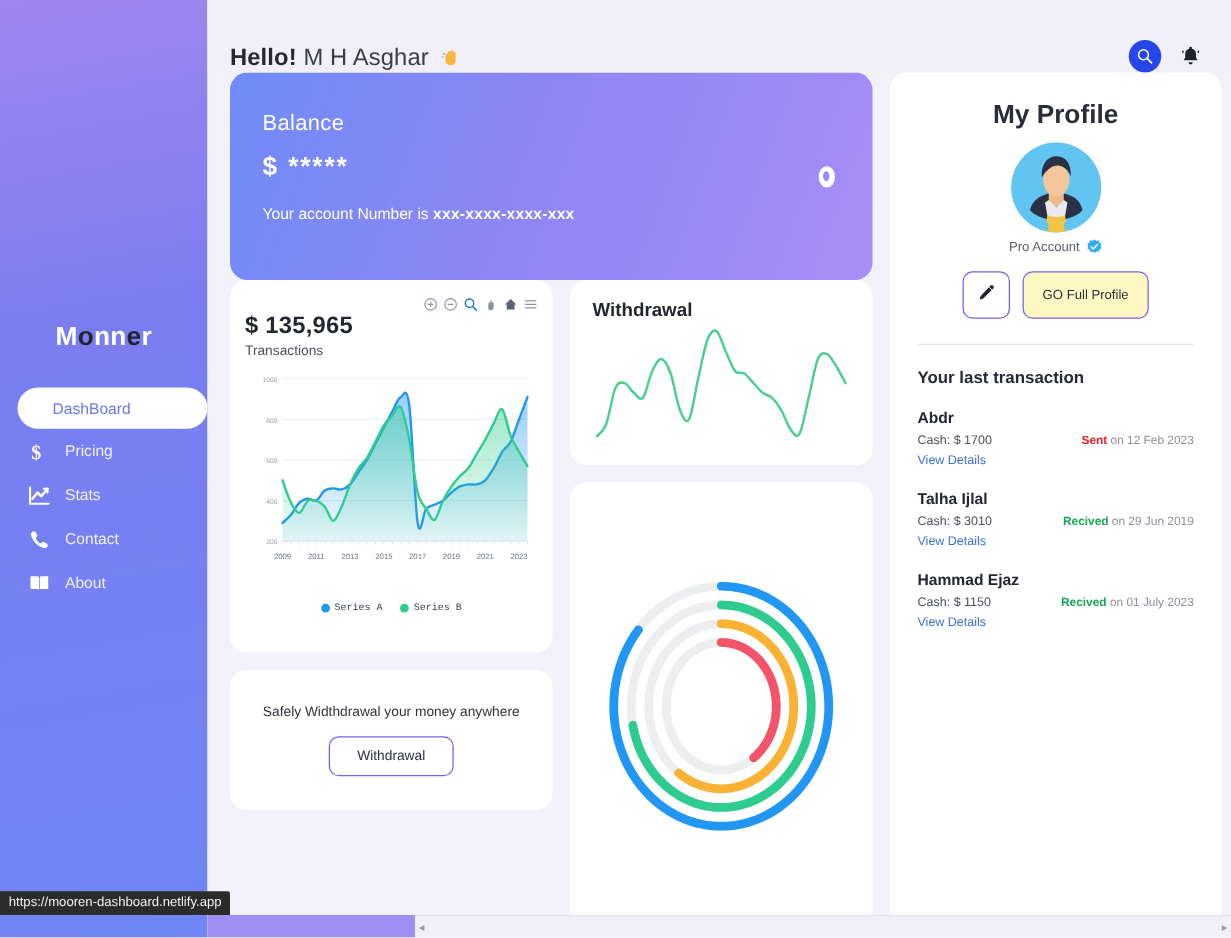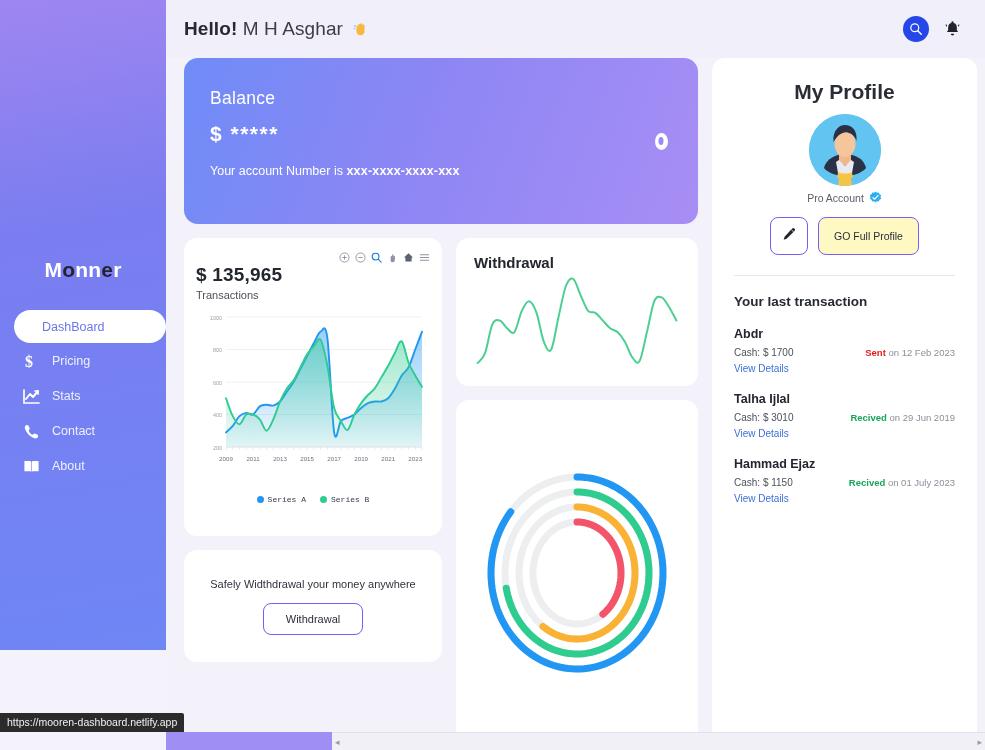--- a/index.html
+++ b/index.html
@@ -6,21 +6,21 @@
   html, body {
     width: 985px; height: 750px;
     font-family: "Liberation Sans", sans-serif;
     overflow: hidden;
     background: #f4f3fb;
   }
   #app { position: relative; width: 985px; height: 750px; display: flex; }
 
   
   .sidebar {
-    width: 166px; height: 650px;
+    width: 166px; height: 750px;
     background: linear-gradient(170deg, #9f86f0 0%, #7a7df0 35%, #6f86f5 100%);
     position: relative; flex: 0 0 166px;
     display: flex; flex-direction: column; align-items: center;
   }
   .brand {
     margin-top: 258px; font-size: 21px; font-weight: 700;
     letter-spacing: .2px; color: #ffffff;
   }
   .brand .dark { color: #1f2430; }
   .nav { margin-top: 28px; width: 100%; }
@@ -39,39 +39,39 @@
     width: 152px; margin-left: 14px; padding-left: 28px; height: 33px;
   }
   .nav-item.active .lbl { color: #6b76ea; }
 
   
   .main {
     flex: 1; height: 750px; display: flex; flex-direction: column;
     background: #f3f2fa; position: relative;
   }
   .topbar {
-    height: 58px; flex: 0 0 58px; display: flex; align-items: center;
+    height: 58px; flex: 0 0 58px; display: flex; align-items: flex-end;
     padding: 0 22px 0 18px; background: #f0effa;
   }
   .greet { font-size: 19px; color: #27292f; letter-spacing: .1px; }
   .greet b { font-weight: 700; }
   .greet .nm { font-weight: 400; color: #3a3d45; }
   .greet .wave { font-size: 17px; margin-left: 5px; }
   .top-actions { margin-left: auto; display: flex; align-items: center; gap: 12px; }
   .search-btn {
     width: 26px; height: 26px; border-radius: 50%;
     background: #2546e8; display: flex; align-items: center; justify-content: center;
     cursor: pointer;
   }
   .bell-btn { width: 22px; height: 22px; display:flex; align-items:center; justify-content:center; cursor: pointer; }
 
   .content {
     flex: 1; display: flex; gap: 14px; padding: 0 8px 0 18px; overflow: hidden;
   }
-  .left-col { flex: 1; display: flex; flex-direction: column; gap: 14px; min-width: 0; }
+  .left-col { flex: 1; display: flex; flex-direction: column; min-width: 0; }
   .right-col { flex: 0 0 265px; }
 
   
   .balance-card {
     height: 166px; border-radius: 14px; position: relative;
     background: linear-gradient(110deg, #6f8cf7 0%, #8c86f4 45%, #a88ef5 100%);
     padding: 30px 26px; color: #fff; overflow: hidden;
   }
   .balance-title { font-size: 17.5px; font-weight: 400; letter-spacing: .3px; }
   .balance-amt { font-size: 21px; font-weight: 700; margin-top: 13px; letter-spacing: 1.5px; }

